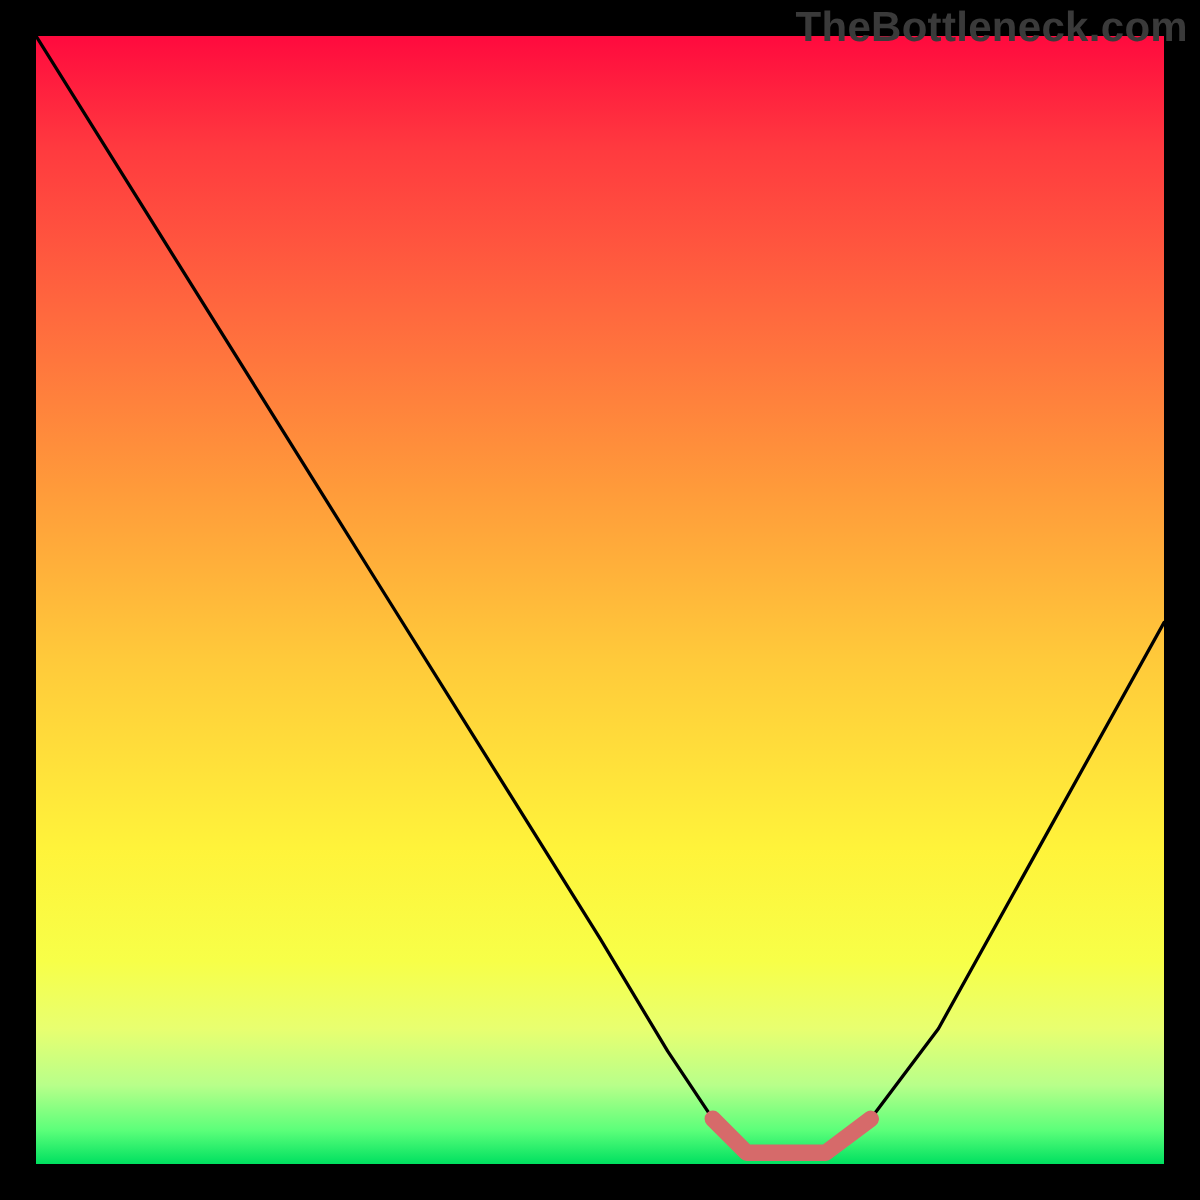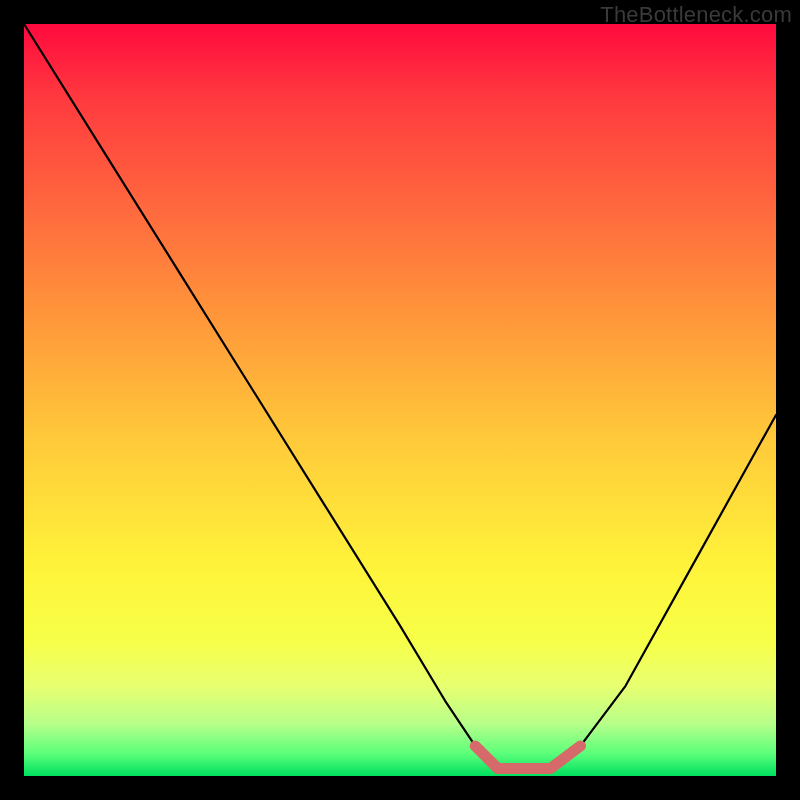--- a/index.html
+++ b/index.html
@@ -38,22 +38,22 @@
       #b8ff8a 93%,
       #5cff7a 97%,
       #00e060 100%
     );
   }
   .watermark {
     position: absolute;
     top: 2px;
     right: 8px;
     color: #3a3a3a;
-    font-size: 22px;
-    font-weight: 400;
+    font-size: 28px;
+    font-weight: 700;
     letter-spacing: 0.2px;
     z-index: 5;
   }
   svg.curve {
     position: absolute;
     left: 0;
     top: 0;
     width: 752px;
     height: 752px;
     z-index: 3;

